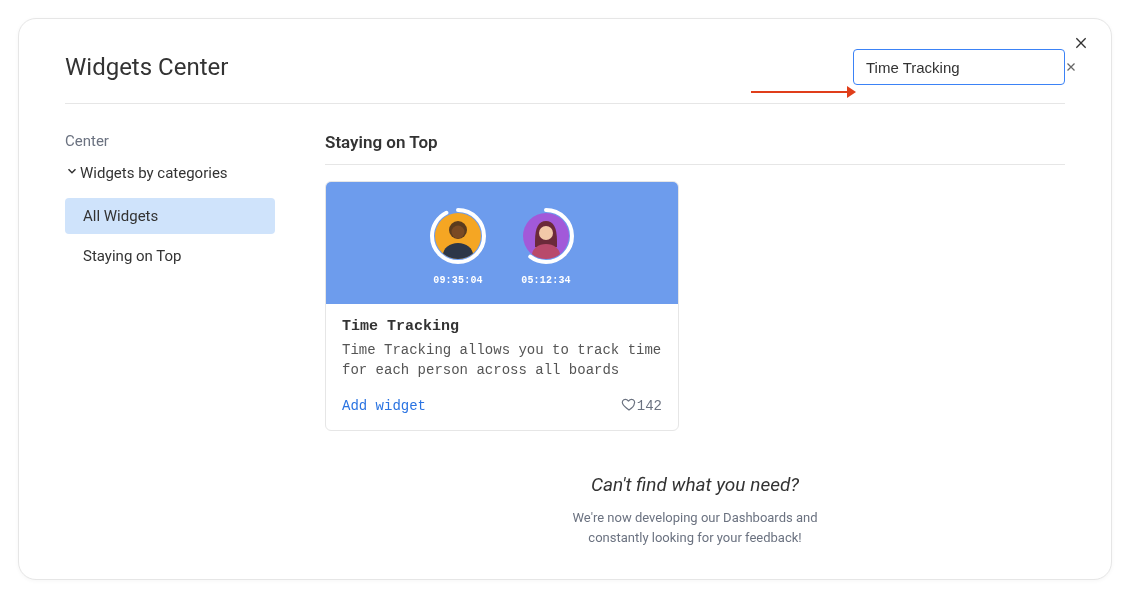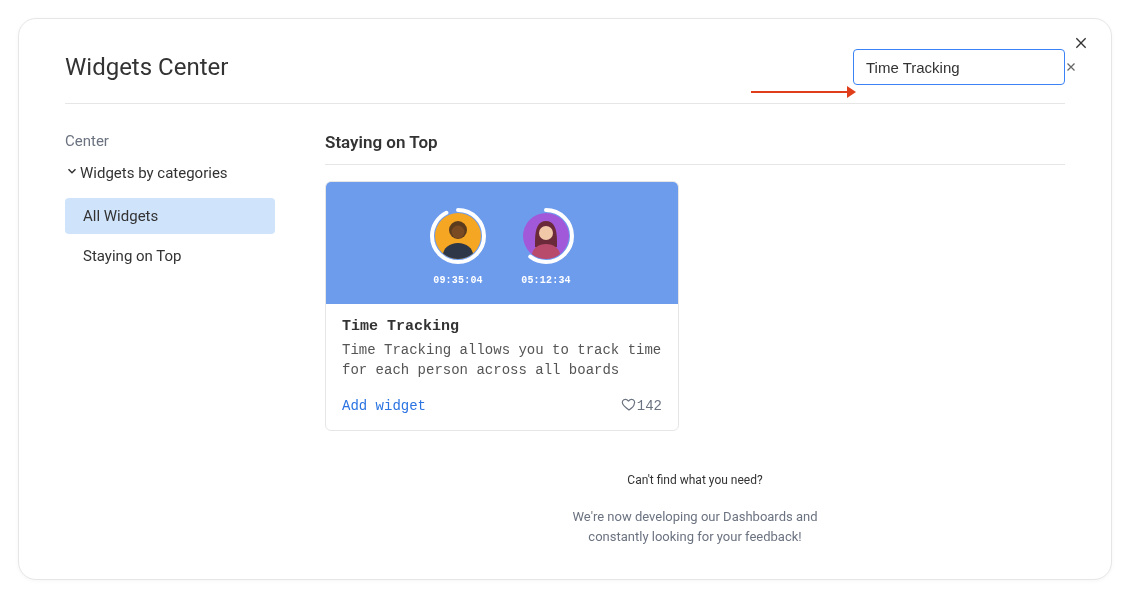--- a/index.html
+++ b/index.html
@@ -141,21 +141,21 @@
   .widget-desc { font-size: 14px; color: #555; line-height: 1.4; }
   .widget-footer {
     display: flex; align-items: center; justify-content: space-between;
     padding: 6px 16px 14px 16px;
   }
   .add-widget { font-size: 14px; color: #2b74e2; cursor: pointer; font-weight: 400;}
   .likes { display: flex; align-items: center; font-size: 14px; color: #6b7280;}
   .likes svg { width: 16px; height: 16px; }
 
   .cta { margin-top: 42px; text-align: center; }
-  .cta-title { font-size: 12px; font-weight: 400; color: #333; margin-bottom: 20px;}
+  .cta-title { font-size: 19px; font-weight: 400; color: #333; margin-bottom: 12px; font-style: italic;}
   .cta-sub { font-size: 13px; color: #6b7280; line-height: 1.5; }
 </style>
 </head>
 <body>
 
 <div class="modal">
 
   <div class="modal-close">
     <span>
       <svg viewBox="0 0 24 24" stroke="currentColor" stroke-width="2" fill="none">

